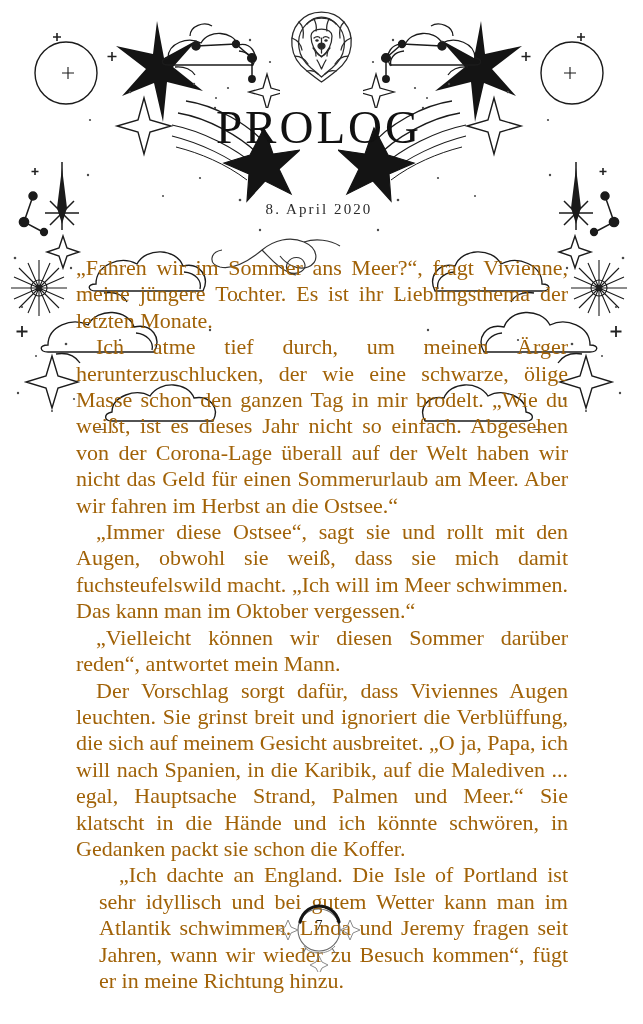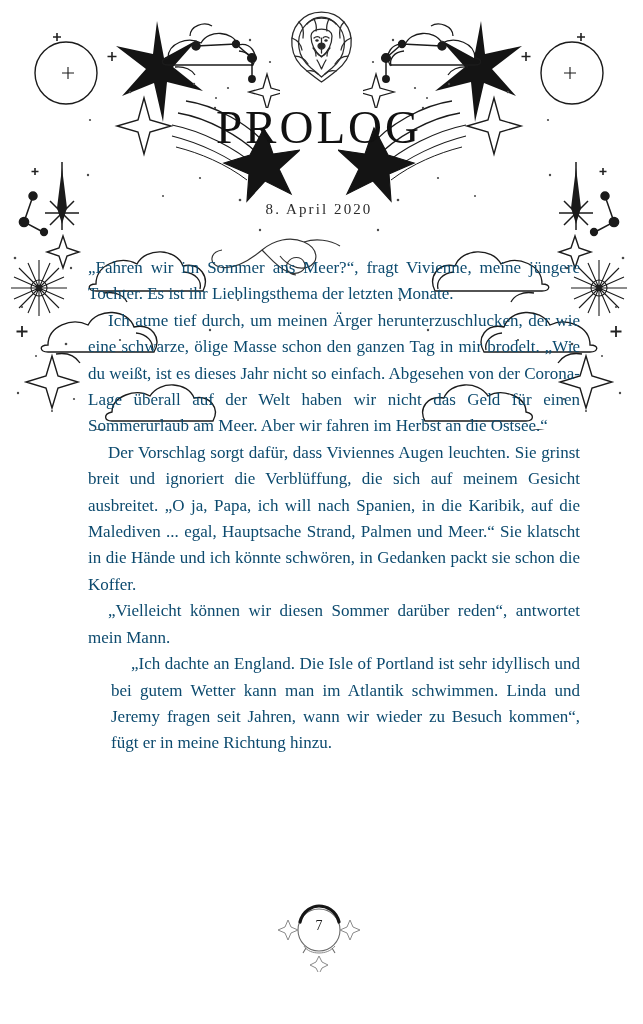--- a/index.html
+++ b/index.html
@@ -64,28 +64,28 @@
     text-align: center;
     font-family: "Liberation Serif", serif;
     font-size: 15px;
     letter-spacing: 2.1px;
     color: #2b2b2b;
   }
 
   
   .body-text {
     position: absolute;
-    left: 88px;
+    left: 76px;
     top: 255px;
     width: 492px;
-    font-size: 17px;
+    font-size: 22px;
     line-height: 26.4px;
     text-align: justify;
     text-justify: inter-word;
-    color: #0c4a6e;
+    color: #a16207;
     hyphens: manual;
   }
   .body-text p { margin: 0; text-indent: 20px; }
   .body-text p.first { text-indent: 0; }
   .body-text p:last-child { text-align: justify; margin-left: 23px; }
 
   
   .folio {
     position: absolute;
     left: 50%;
@@ -412,22 +412,23 @@
                C97 22 88 22 84 28 C80 34 84 40 92 41"></path>
       <path d="M100 8 C112 4 126 6 136 12"></path>
     </svg>
   </div>
 
   <div class="chapter-date">8. April 2020</div>
 
   <div class="body-text">
     <p class="first">„Fahren wir im Sommer ans Meer?“, fragt Vivienne, meine jüngere Tochter. Es ist ihr Lieblingsthema der letzten Monate.</p>
     <p>Ich atme tief durch, um meinen Ärger herunterzuschlucken, der wie eine schwarze, ölige Masse schon den ganzen Tag in mir brodelt. „Wie du weißt, ist es dieses Jahr nicht so einfach. Abgesehen von der Corona-Lage überall auf der Welt haben wir nicht das Geld für einen Sommerurlaub am Meer. Aber wir fahren im Herbst an die Ostsee.“</p>
+    <p>„Immer diese Ostsee“, sagt sie und rollt mit den Augen, obwohl sie weiß, dass sie mich damit fuchsteufelswild macht. „Ich will im Meer schwimmen. Das kann man im Oktober vergessen.“</p>
+    <p>„Vielleicht können wir diesen Sommer darüber reden“, antwortet mein Mann.</p>
     <p>Der Vorschlag sorgt dafür, dass Viviennes Augen leuchten. Sie grinst breit und ignoriert die Verblüffung, die sich auf meinem Gesicht ausbreitet. „O ja, Papa, ich will nach Spanien, in die Karibik, auf die Malediven ... egal, Hauptsache Strand, Palmen und Meer.“ Sie klatscht in die Hände und ich könnte schwören, in Gedanken packt sie schon die Koffer.</p>
-    <p>„Vielleicht können wir diesen Sommer darüber reden“, antwortet mein Mann.</p>
     <p>„Ich dachte an England. Die Isle of Portland ist sehr idyllisch und bei gutem Wetter kann man im Atlantik schwimmen. Linda und Jeremy fragen seit Jahren, wann wir wieder zu Besuch kommen“, fügt er in meine Richtung hinzu.</p>
   </div>
 
   <div class="folio">
     <svg class="folio-svg" width="120" height="86" viewBox="0 0 120 86" fill="none" stroke="#2a2a2a" stroke-width="1.2">
       <circle cx="60" cy="44" r="21" stroke="#6a6a6a" stroke-width="1.1"></circle>
       <path d="M41 36 C44 24 54 20 60 20 C67 20 77 24 80 36" stroke="#151515" stroke-width="3.2" stroke-linecap="round"></path>
       <path d="M45 60 C48 65 54 67 60 67 C66 67 72 65 76 60" stroke="#8a8a8a" stroke-width="1"></path>
       <path d="M47 62 l-3 5 M73 62 l3 5" stroke="#6f6f6f" stroke-width="1.1"></path>
       <g stroke="#8a8a8a" stroke-width="1">

